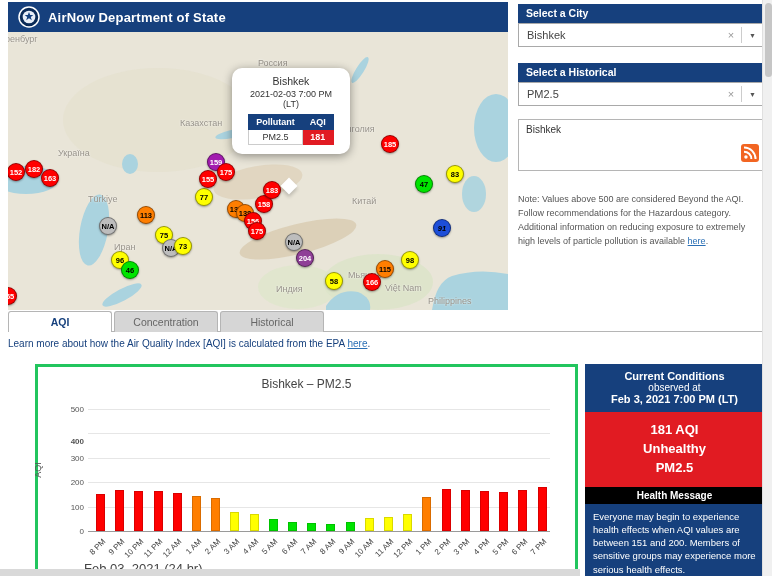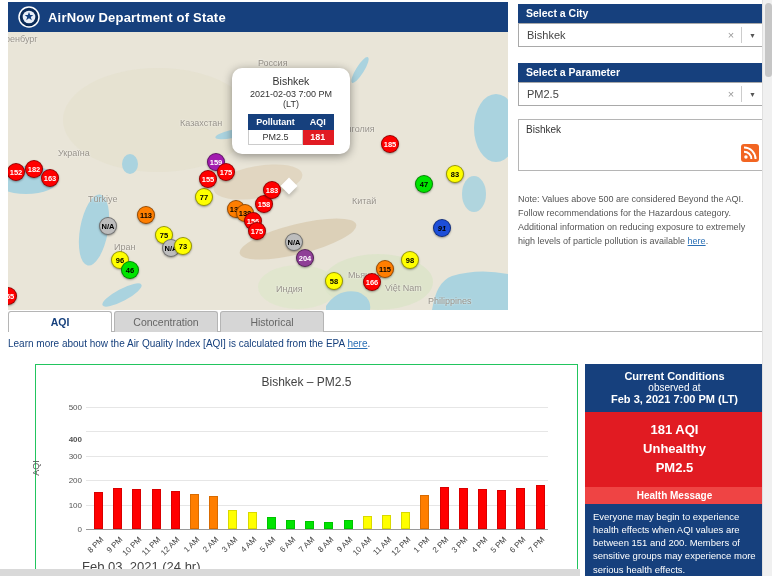--- a/index.html
+++ b/index.html
@@ -36,21 +36,21 @@
   .tab { width:104px; height:21px; display:flex; align-items:center; justify-content:center;
     font-size:10.5px; background:#d6d6d6; color:#666; border:1px solid #b5b5b5; border-bottom:none;
     margin-right:2px; border-radius:3px 3px 0 0; cursor:pointer; }
   .tab.active { background:#fff; color:#16407d; font-weight:bold; }
   .tabs-underline { position:absolute; left:8px; top:331px; width:756px; height:1px; background:#b5b5b5; }
   .learn-more { position:absolute; left:8px; top:338px; font-size:10px; color:#16407d; }
   a.inline-link { color:#2a6fb5; text-decoration:underline; cursor:pointer; }
 
   
   .chart-panel { position:absolute; left:35px; top:364px; width:543px; height:211px;
-    background:#fff; border:1px solid #22c55e; }
+    background:#fff; border:3px solid #22c55e; }
   .chart-title { position:absolute; left:0; top:10px; width:100%; text-align:center; font-size:12px; color:#444; }
   .gridline { position:absolute; left:50px; width:462px; height:1px; background:#e6e6e6; }
   .gridline.baseline { background:#9a9a9a; }
   .ytick { position:absolute; left:14px; width:32px; text-align:right; font-size:8px; color:#555; }
   .ylabel { position:absolute; left:-8px; top:98px; font-size:9px; color:#555; transform:rotate(-90deg); }
   .bar { position:absolute; width:9px; border:0.5px solid rgba(0,0,0,.15); }
   .xtick { position:absolute; top:170px; width:46px; text-align:right; font-size:8px; color:#444;
     transform:rotate(-45deg); transform-origin:100% 0; white-space:nowrap; }
   .xlabel { position:absolute; left:46px; top:194px; font-size:13px; color:#444; }
 
@@ -69,21 +69,21 @@
   .rss-icon { position:absolute; right:4px; bottom:4px; cursor:pointer; }
   .note { margin-top:22px; font-size:9px; color:#555; line-height:1.55; }
 
   
   .conditions { position:absolute; left:585px; top:364px; width:179px; height:212px; background:#16407d; color:#fff; }
   .cc-header { text-align:center; padding:6px 4px 7px; }
   .cc-line1,.cc-line3 { font-size:11px; font-weight:bold; }
   .cc-line2 { font-size:10px; }
   .cc-aqibox { background:#e11b22; text-align:center; padding:9px 4px; }
   .cc-aqibox div { font-size:13px; font-weight:bold; line-height:1.45; }
-  .cc-health-bar { background:#ef4444; text-align:center; font-size:10px; font-weight:bold; padding:3px; }
+  .cc-health-bar { background:#000000; text-align:center; font-size:10px; font-weight:bold; padding:3px; }
   .cc-health-text { font-size:9.5px; line-height:1.4; padding:6px 8px; }
 
   
   .scrollbar { position:absolute; left:762px; top:0; width:10px; height:576px; background:#f0f0f0; border-left:1px solid #e0e0e0; }
   .scroll-thumb { position:absolute; left:1.5px; top:3px; width:7px; height:74px; background:#c6c6c6; border-radius:4px; cursor:grab; }
   .bottom-strip { position:absolute; left:0; top:569px; width:580px; height:7px; background:#d9d9d9; }
 </style>
 </head>
 <body>
 
@@ -265,21 +265,21 @@
   <div class="panel-bar">Select a City</div>
   <div class="dropdown">
     <span class="dd-value">Bishkek</span>
     <span class="dd-clear">×</span>
     <span class="dd-sep"></span>
     <span class="dd-caret">▼</span>
   </div>
 
   <div class="section-gap"></div>
 
-  <div class="panel-bar">Select a Parameter</div>
+  <div class="panel-bar">Select a Historical</div>
   <div class="dropdown">
     <span class="dd-value">PM2.5</span>
     <span class="dd-clear">×</span>
     <span class="dd-sep"></span>
     <span class="dd-caret">▼</span>
   </div>
 
   <div class="rss-box">
     <div class="rss-city">Bishkek</div>
     <span class="rss-icon">

